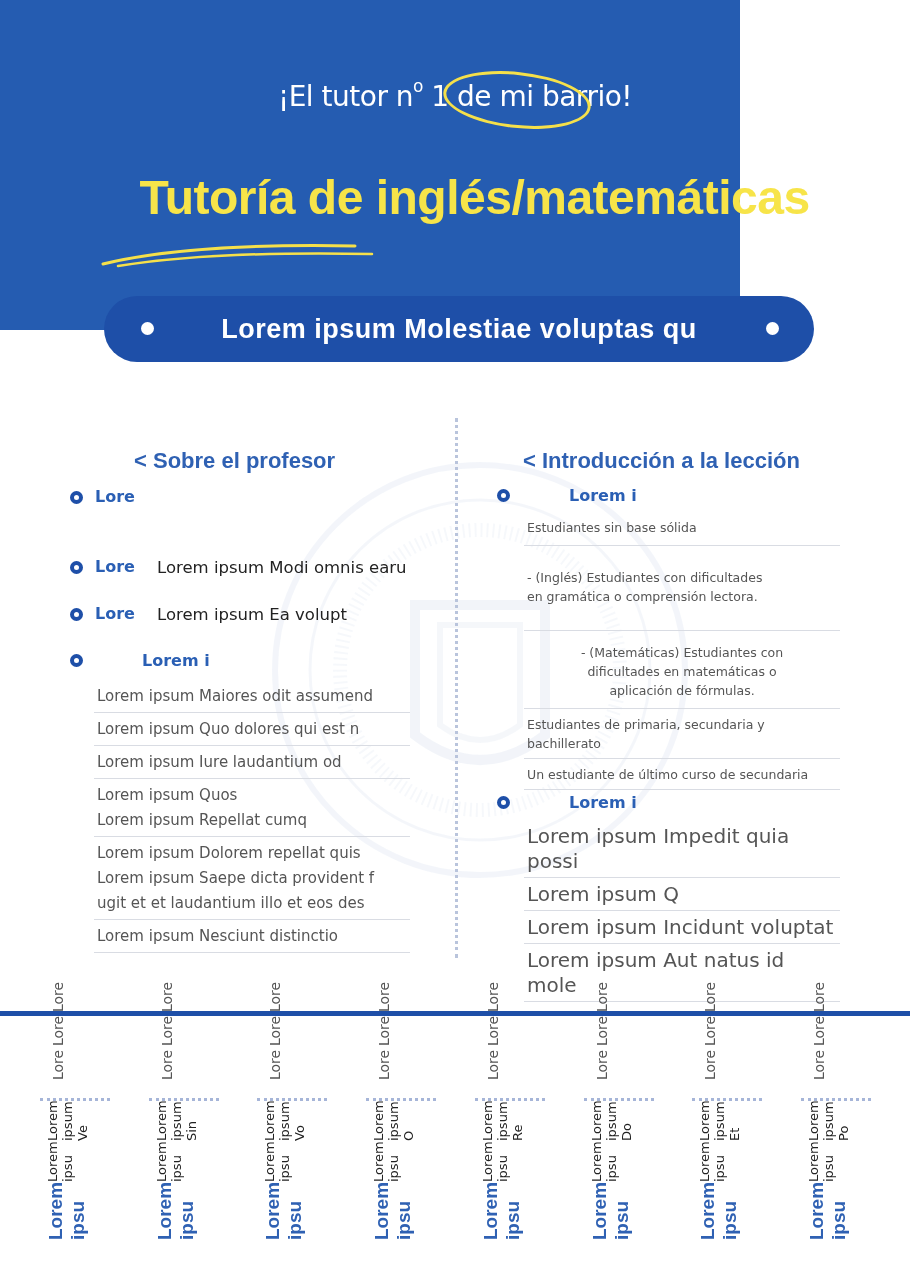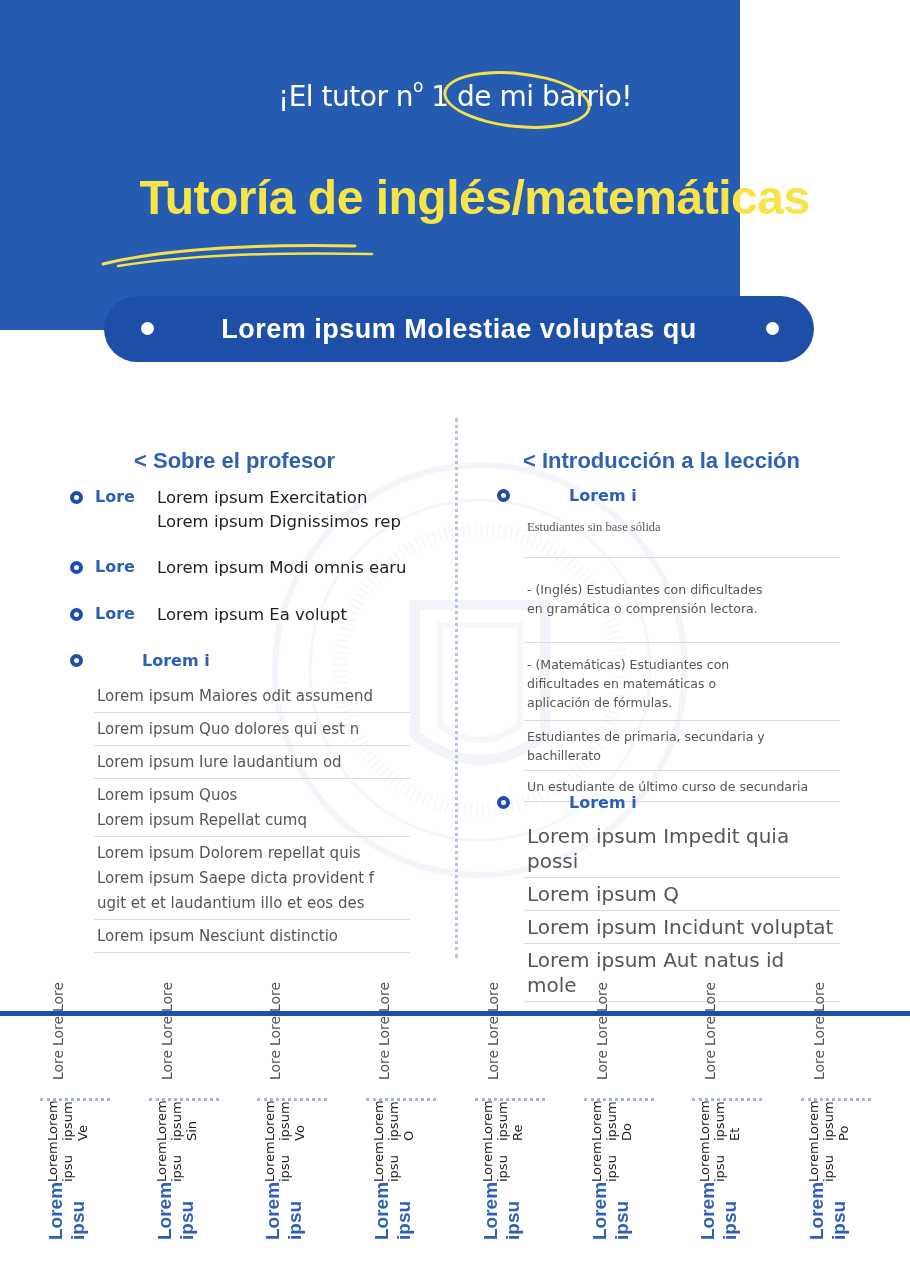--- a/index.html
+++ b/index.html
@@ -80,24 +80,20 @@
   <path d="M175 170 H255 V270 Q215 300 175 270 Z" fill="none" stroke="#edf1f7" stroke-width="6"></path>
 </svg>
 
 <div class="divider-v"></div>
 
 <div class="col-title ct-left">&lt; Sobre el profesor</div>
 
 <div class="kv" style="top:486px;">
   <span class="bullet"></span>
   <span class="k">Lore</span>
-  <div class="v">
-    <div>Lorem ipsum Exercitation</div>
-    <div>Lorem ipsum Dignissimos rep</div>
-  </div>
 </div>
 <div class="kv" style="top:556px;">
   <span class="bullet"></span>
   <span class="k">Lore</span>
   <div class="v">
       <div>Lorem ipsum Modi omnis earu</div>
     </div>
 </div>
 <div class="kv" style="top:603px;">
   <span class="bullet"></span>
@@ -123,24 +119,24 @@
   <li>Lorem ipsum Nesciunt distinctio</li>
 </ul>
 
 <div class="col-title ct-right">&lt; Introducción a la lección</div>
 
 <div class="sec-head" style="left:497px; top:486px;">
   <span class="bullet"></span>
   <span class="lbl">Lorem i</span>
 </div>
 <ul class="list list-right-a">
-  <li style="padding:6px 3px 20px;font-family:Liberation Serif, serif;">Estudiantes sin base sólida</li>
+  <li style="padding:6px 3px 8px;">Estudiantes sin base sólida</li>
   <li style="white-space:pre-line; padding:22px 3px 24px;">- (Inglés) Estudiantes con dificultades
 en gramática o comprensión lectora.</li>
-  <li style="white-space:pre-line; padding:12px 3px 8px;">- (Matemáticas) Estudiantes con
+  <li style="white-space:pre-line; padding:12px 3px 8px;text-align:center;">- (Matemáticas) Estudiantes con
 dificultades en matemáticas o
 aplicación de fórmulas.</li>
   <li>Estudiantes de primaria, secundaria y bachillerato</li>
   <li>Un estudiante de último curso de secundaria</li>
 </ul>
 
 <div class="sec-head" style="left:497px; top:793px;">
   <span class="bullet"></span>
   <span class="lbl">Lorem i</span>
 </div>

